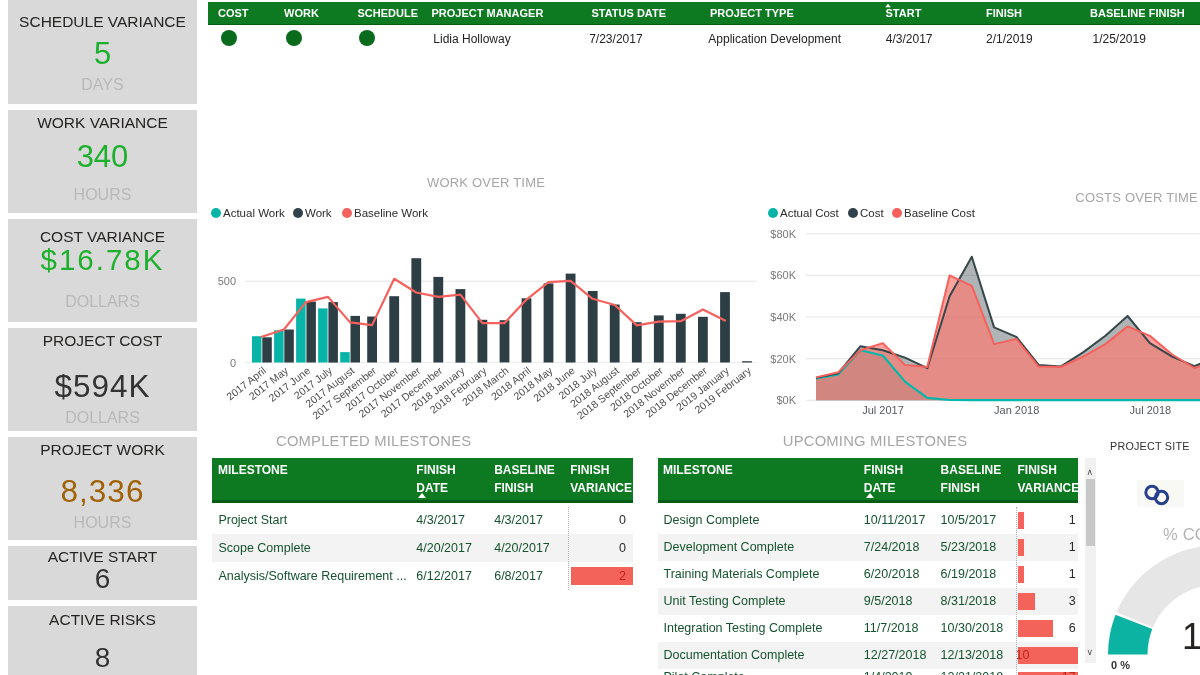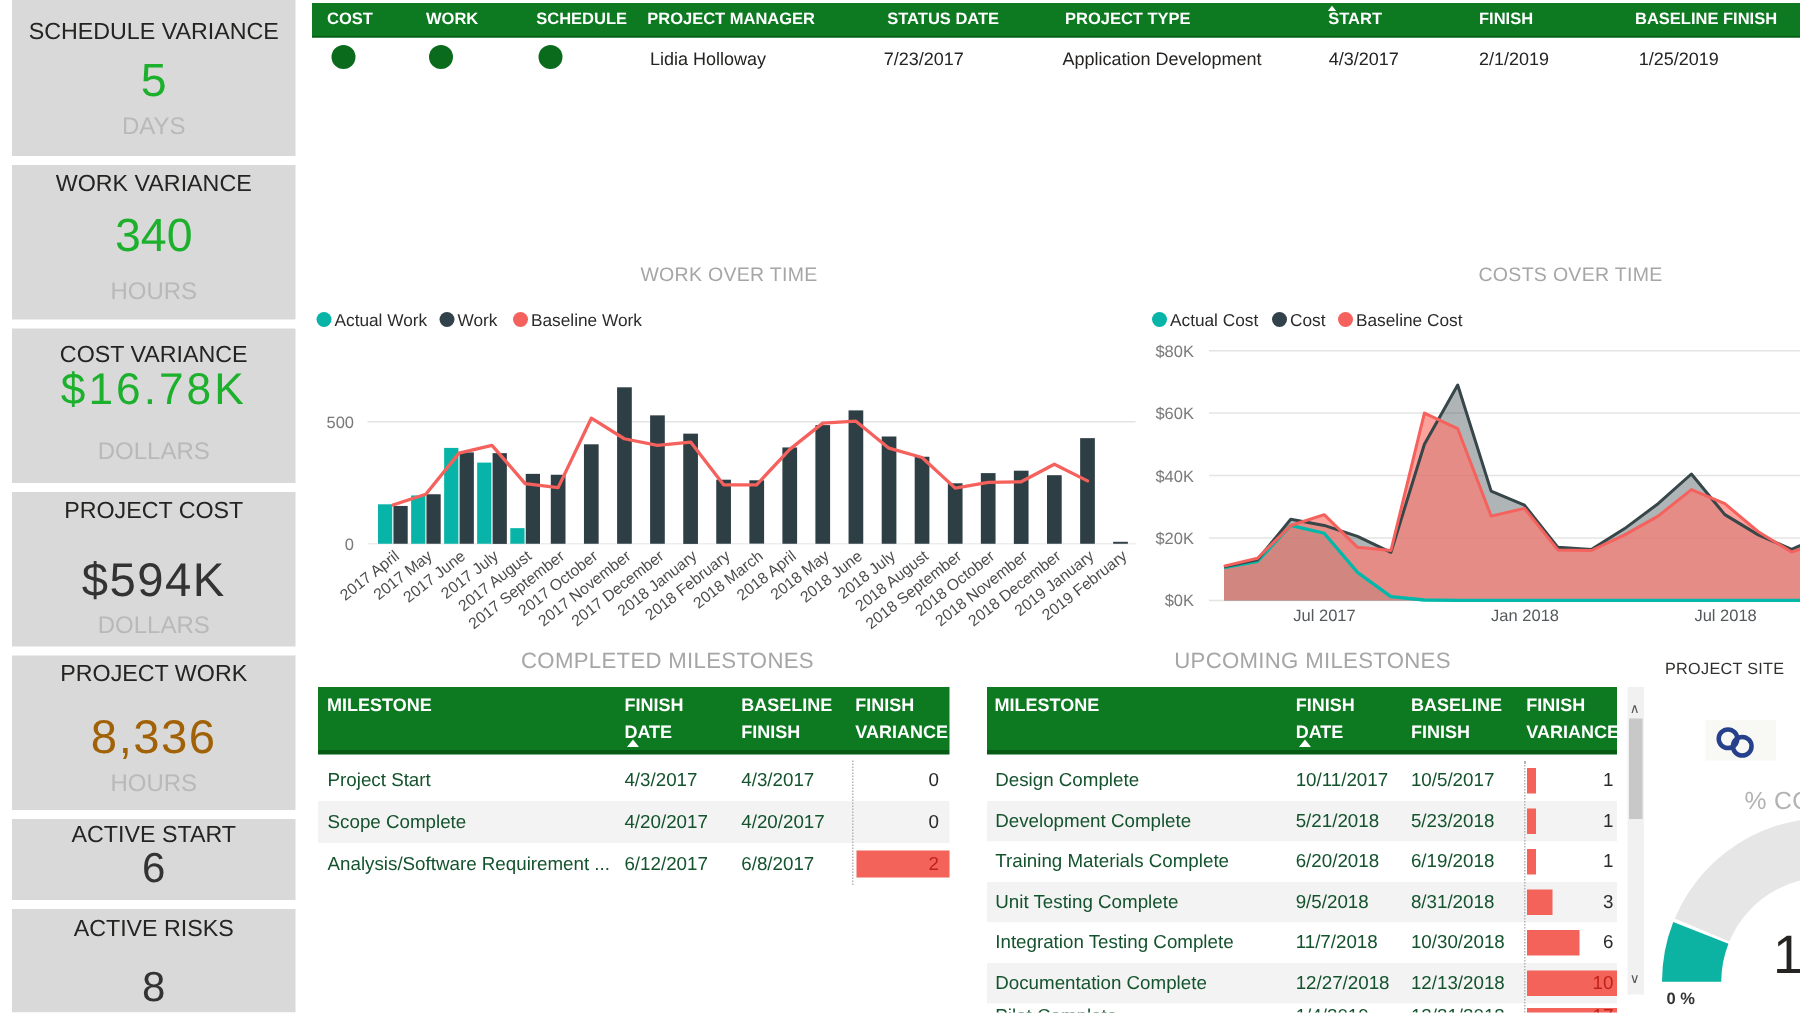--- a/index.html
+++ b/index.html
@@ -65,22 +65,22 @@
     <span style="left:589.2px">7/23/2017</span>
     <span style="left:708.3px">Application Development</span>
     <span style="left:885.8px">4/3/2017</span>
     <span style="left:986px">2/1/2019</span>
     <span style="left:1092.5px">1/25/2019</span>
   </div>
 <div class="dot" style="left:221.4px"></div>
 <div class="dot" style="left:285.5px"></div>
 <div class="dot" style="left:359.3px"></div>
 <div class="title" style="left:335px;width:302px;text-align:center;top:175px">WORK OVER TIME</div>
-<div class="title" style="left:896px;width:302px;text-align:center;top:175px">COSTS OVER TIME</div>
-<div class="title" style="left:295px;width:300px;text-align:center;top:433px;font-size:14.8px">COMPLETED MILESTONES</div>
+<div class="title" style="left:896px;width:302px;text-align:right;top:190px">COSTS OVER TIME</div>
+<div class="title" style="left:276px;width:300px;text-align:left;top:433px;font-size:14.8px">COMPLETED MILESTONES</div>
 <div class="title" style="left:725px;width:300px;text-align:center;top:433px;font-size:14.8px">UPCOMING MILESTONES</div>
 <div class="title" style="left:1163px;top:525px;font-size:16.5px;color:#b3b3b3">% COMPLETE</div>
 <svg style="left:205px;top:200px" width="575" height="230" viewBox="205 200 575 230">
     <circle cx="216" cy="213" r="5" fill="#08b4a7"></circle>
 <text x="223" y="217" font-size="11.5" fill="#2b2b2b">Actual Work</text>
 <circle cx="298" cy="213" r="5" fill="#32424a"></circle>
 <text x="305" y="217" font-size="11.5" fill="#2b2b2b">Work</text>
 <circle cx="347" cy="213" r="5" fill="#f5615c"></circle>
 <text x="354" y="217" font-size="11.5" fill="#2b2b2b">Baseline Work</text>
     <line x1="245" y1="281.2" x2="757" y2="281.2" stroke="#e4e4e4" stroke-width="1"></line>
@@ -204,21 +204,21 @@
 <div class="mht" style="left:1017.5px;top:463px">FINISH</div>
 <div class="mht" style="left:1017.5px;top:480.5px">VARIANCE</div>
 <div style="position:absolute;left:657.5px;top:506.8px;width:420.0px;height:27.0px;background:#ffffff"></div>
 <div class="mrt" style="left:663.5px;top:512.8px;width:196.29999999999995px">Design Complete</div>
 <div class="mrt" style="left:863.8px;top:512.8px">10/11/2017</div>
 <div class="mrt" style="left:940.6px;top:512.8px">10/5/2017</div>
 <div style="position:absolute;left:1017.8px;top:511.8px;width:6px;height:17.0px;background:#f4635a"></div>
 <div class="mrt" style="left:1015.5999999999999px;top:512.8px;width:60px;text-align:right;color:#2b2b2b">1</div>
 <div style="position:absolute;left:657.5px;top:533.8px;width:420.0px;height:27.0px;background:#f3f3f3"></div>
 <div class="mrt" style="left:663.5px;top:539.8px;width:196.29999999999995px">Development Complete</div>
-<div class="mrt" style="left:863.8px;top:539.8px">5/21/2018</div>
+<div class="mrt" style="left:863.8px;top:539.8px">7/24/2018</div>
 <div class="mrt" style="left:940.6px;top:539.8px">5/23/2018</div>
 <div style="position:absolute;left:1017.8px;top:538.8px;width:6.5px;height:17.0px;background:#f4635a"></div>
 <div class="mrt" style="left:1015.5999999999999px;top:539.8px;width:60px;text-align:right;color:#2b2b2b">1</div>
 <div style="position:absolute;left:657.5px;top:560.8px;width:420.0px;height:27.0px;background:#ffffff"></div>
 <div class="mrt" style="left:663.5px;top:566.8px;width:196.29999999999995px">Training Materials Complete</div>
 <div class="mrt" style="left:863.8px;top:566.8px">6/20/2018</div>
 <div class="mrt" style="left:940.6px;top:566.8px">6/19/2018</div>
 <div style="position:absolute;left:1017.8px;top:565.8px;width:6.5px;height:17.0px;background:#f4635a"></div>
 <div class="mrt" style="left:1015.5999999999999px;top:566.8px;width:60px;text-align:right;color:#2b2b2b">1</div>
 <div style="position:absolute;left:657.5px;top:587.8px;width:420.0px;height:27.0px;background:#f3f3f3"></div>
@@ -231,21 +231,21 @@
 <div class="mrt" style="left:663.5px;top:620.8px;width:196.29999999999995px">Integration Testing Complete</div>
 <div class="mrt" style="left:863.8px;top:620.8px">11/7/2018</div>
 <div class="mrt" style="left:940.6px;top:620.8px">10/30/2018</div>
 <div style="position:absolute;left:1017.8px;top:619.8px;width:35.6px;height:17.0px;background:#f4635a"></div>
 <div class="mrt" style="left:1015.5999999999999px;top:620.8px;width:60px;text-align:right;color:#2b2b2b">6</div>
 <div style="position:absolute;left:657.5px;top:641.8px;width:420.0px;height:27.0px;background:#f3f3f3"></div>
 <div class="mrt" style="left:663.5px;top:647.8px;width:196.29999999999995px">Documentation Complete</div>
 <div class="mrt" style="left:863.8px;top:647.8px">12/27/2018</div>
 <div class="mrt" style="left:940.6px;top:647.8px">12/13/2018</div>
 <div style="position:absolute;left:1017.8px;top:646.8px;width:60px;height:17.0px;background:#f4635a"></div>
-<div class="mrt" style="left:1015.5999999999999px;top:647.8px;width:60px;text-align:right;color:#c02318">10</div>
+<div class="mrt" style="left:1015.5999999999999px;top:647.8px;width:60px;text-align:left;color:#c02318">10</div>
 <div style="position:absolute;left:657.5px;top:668.8px;width:420.0px;height:27.0px;background:#ffffff"></div>
 <div class="mrt" style="left:663.5px;top:670.3px;width:196.29999999999995px">Pilot Complete</div>
 <div class="mrt" style="left:863.8px;top:670.3px">1/4/2019</div>
 <div class="mrt" style="left:940.6px;top:670.3px">12/21/2018</div>
 <div style="position:absolute;left:1017.8px;top:671.8px;width:60px;height:17.0px;background:#f4635a"></div>
 <div class="mrt" style="left:1015.5999999999999px;top:670.3px;width:60px;text-align:right;color:#c02318">17</div>
 <div style="position:absolute;left:1015.5px;top:506.8px;height:168.2px;border-left:1px dotted #b5b5b5"></div>
 <div class="sarr" style="left:865.5px;top:492.5px"></div>
 <div class="sbar"></div>
 <div class="sgl" style="top:467px">∧</div>

